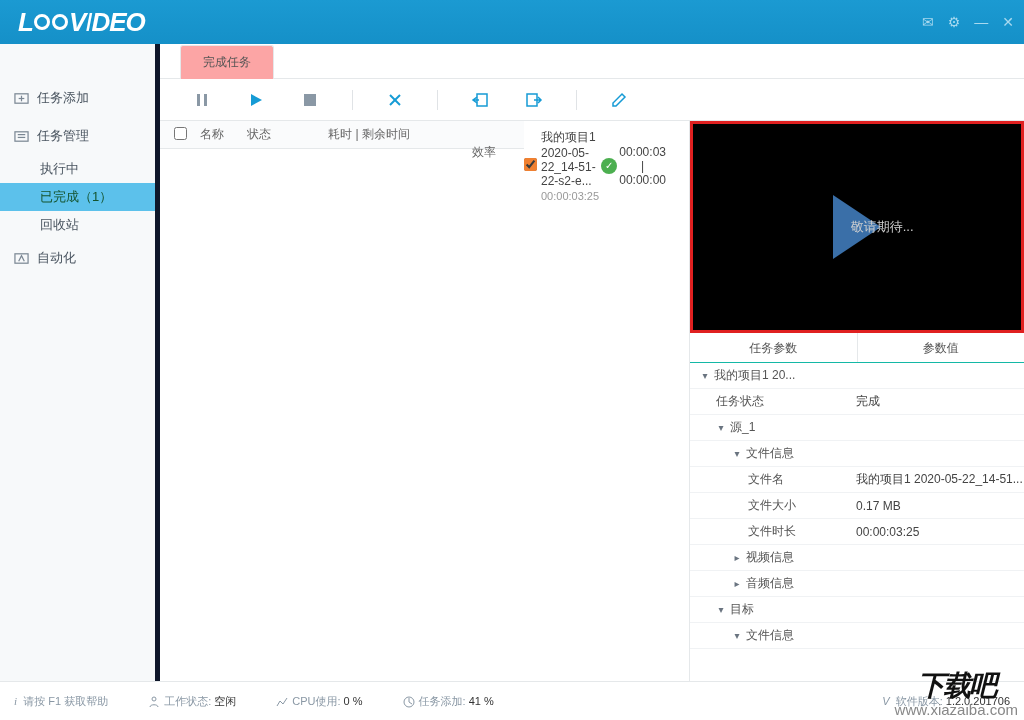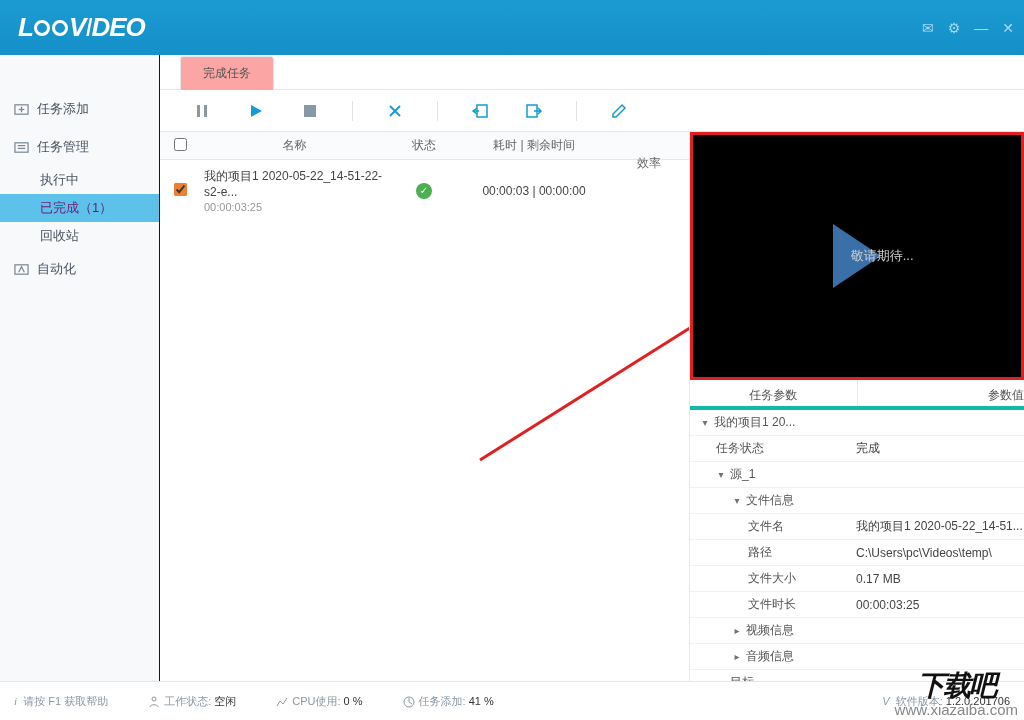--- a/index.html
+++ b/index.html
@@ -1,31 +1,31 @@
 <!DOCTYPE html>
 <html><head>
 <meta charset="utf-8">
 <style>
 * { margin: 0; padding: 0; box-sizing: border-box; font-family: "Microsoft YaHei", Arial, sans-serif; }
 body { width: 1024px; height: 720px; overflow: hidden; background: #fff; position: relative; }
 
-.titlebar { height: 55px; background: linear-gradient(to bottom, #1b9ad2, #1590c8); display: flex; align-items: center; justify-content: space-between; padding: 0 10px 0 18px; }
+.titlebar { height: 44px; background: linear-gradient(to bottom, #1b9ad2, #1590c8); display: flex; align-items: center; justify-content: space-between; padding: 0 10px 0 18px; }
 .logo { color: #fff; font-size: 26px; font-weight: bold; font-style: italic; letter-spacing: -1px; display: flex; align-items: center; }
 .logo .o { display: inline-block; width: 16px; height: 16px; border: 3px solid #fff; border-radius: 50%; margin: 0 1px; }
 .titlebar-controls { display: flex; gap: 14px; align-items: center; }
 .titlebar-controls span { color: #a8d9ef; font-size: 14px; cursor: pointer; }
 
 .body-wrap { display: flex; height: calc(100% - 55px - 28px); }
 
-.sidebar { width: 160px; background: #f7f9fa; border-right: 1px solid #0f172a; padding-top: 0; }
+.sidebar { width: 160px; background: #f7f9fa; border-right: 5px solid #0f172a; padding-top: 0; }
 .sidebar-tabs-spacer { height: 35px; }
 .side-item { display: flex; align-items: center; gap: 8px; padding: 10px 14px; font-size: 13px; color: #4a5560; cursor: pointer; }
 .side-item svg { width: 15px; height: 15px; }
 .side-sub { padding-left: 40px; font-size: 13px; color: #4a5560; height: 28px; line-height: 28px; cursor: pointer; }
-.side-sub.active { background: #5cc1eb; color: #701a75; }
+.side-sub.active { background: #5cc1eb; color: #14532d; }
 
 .main { flex: 1; display: flex; flex-direction: column; background: #fff; min-width: 0; }
 .tabs-bar { height: 35px; border-bottom: 1px solid #e5e8ea; display: flex; align-items: flex-end; padding-left: 20px; }
 .tab { padding: 8px 22px; font-size: 12px; color: #555; border: 1px solid #e5e8ea; border-bottom: none; background: #fca5a5; border-radius: 3px 3px 0 0; position: relative; top: 1px; }
 
 .toolbar { height: 42px; display: flex; align-items: center; gap: 30px; padding-left: 30px; border-bottom: 1px solid #e5e8ea; }
 .tool-btn { width: 24px; height: 24px; display: flex; align-items: center; justify-content: center; cursor: pointer; color: #8a98a5; }
 .tool-btn.active { color: #169bd5; }
 .tool-sep { width: 1px; height: 20px; background: #e0e3e6; }
 
@@ -36,27 +36,27 @@
 .col-time { width: 150px; text-align: center; }
 .col-eff { width: 80px; text-align: center; margin-top: 36px; }
 
 .grid-body { flex: 1; overflow: auto; position: relative; }
 .task-row { display: flex; align-items: center; padding: 8px 0; font-size: 12px; color: #444; }
 .task-row .col-check input { accent-color: #f08030; }
 .task-sub { font-size: 11px; color: #999; margin-top: 2px; }
 .status-icon { width: 16px; height: 16px; background: #4caf50; border-radius: 50%; display: inline-flex; align-items: center; justify-content: center; color: #fff; font-size: 10px; margin: 0 auto; }
 
 .right-panel { width: 335px; display: flex; flex-direction: column; border-left: 1px solid #e5e8ea; }
-.preview { height: 248px; background: #000; border: 3px solid #e02020; position: relative; display: flex; align-items: center; justify-content: center; }
+.preview { height: 212px; background: #000; border: 3px solid #e02020; position: relative; display: flex; align-items: center; justify-content: center; }
 .play-triangle { width: 0; height: 0; border-left: 48px solid #3a6fa8; border-top: 32px solid transparent; border-bottom: 32px solid transparent; position: relative; }
 .preview-text { position: absolute; color: #d0d0d0; font-size: 13px; left: 50%; top: 50%; transform: translate(-10%, -50%); }
 
-.params-header { display: flex; height: 30px; border-bottom: 4px solid #14b8a6; font-size: 12px; color: #555; }
+.params-header { display: flex; height: 30px; border-bottom: 1px solid #14b8a6; font-size: 12px; color: #555; }
 .params-header > div { flex: 1; text-align: center; line-height: 30px; border-right: 1px solid #e5e8ea; }
-.params-header > div:last-child { border-right: none; text-align: right; }
+.params-header > div:last-child { border-right: none; }
 .params-body { flex: 1; overflow: auto; font-size: 12px; }
 .prow { display: flex; height: 26px; align-items: center; border-bottom: 1px solid #f0f2f4; }
 .prow .pk { width: 160px; display: flex; align-items: center; color: #555; }
 .prow .pv { flex: 1; color: #444; padding-left: 6px; white-space: nowrap; overflow: hidden; text-overflow: ellipsis; }
 .caret { display: inline-block; width: 10px; text-align: center; margin-right: 4px; color: #6a7480; font-size: 10px; cursor: pointer; }
 .ind-1 { padding-left: 10px; } .ind-2 { padding-left: 26px; } .ind-3 { padding-left: 42px; } .ind-4 { padding-left: 58px; }
 
 .statusbar { position: absolute; bottom: 0; left: 0; right: 0; height: 39px; border-top: 1px solid #e5e8ea; display: flex; align-items: center; font-size: 11px; color: #8a98a5; background: #fff; gap: 40px; padding: 0 14px; }
 .statusbar .sep { flex: 1; }
 .statusbar .em { color: #333; }
@@ -156,21 +156,21 @@
           </svg>
         </div>
       <div class="tool-sep"></div>
       <div class="tool-btn active">
           <svg width="16" height="16" viewBox="0 0 16 16" fill="none" stroke="currentColor" stroke-width="1.5">
             <path d="M2 14 L2 11 L11 2 L14 5 L5 14 Z"></path>
           </svg>
         </div>
     </div>
     <div style="flex:1;display:flex;min-height:0">
-      <div style="flex:1;display:flex;flex-direction:column;min-width:0">
+      <div style="flex:1;display:flex;min-width:0">
         <div class="grid-header">
           <div class="col-check"><input type="checkbox" class="checkbox" style=""></div>
           <div class="col-name">名称</div>
           <div class="col-status">状态</div>
           <div class="col-time">耗时 | 剩余时间</div>
           <div class="col-eff">效率</div>
         </div>
         <div class="grid-body">
           <div class="task-row">
             <div class="col-check"><input type="checkbox" checked="" class="checkbox" style=""></div>
@@ -227,26 +227,20 @@
                 <span class="caret">▾</span>
                 <span>文件信息</span>
               </div>
               <div class="pv"></div>
             </div>
           <div class="prow">
               <div class="pk ind-4">
                 <span>文件名</span>
               </div>
               <div class="pv">我的项目1 2020-05-22_14-51...</div>
-            </div>
-          <div class="prow">
-              <div class="pk ind-4">
-                <span>路径</span>
-              </div>
-              <div class="pv">C:\Users\pc\Videos\temp\</div>
             </div>
           <div class="prow">
               <div class="pk ind-4">
                 <span>文件大小</span>
               </div>
               <div class="pv">0.17 MB</div>
             </div>
           <div class="prow">
               <div class="pk ind-4">
                 <span>文件时长</span>

